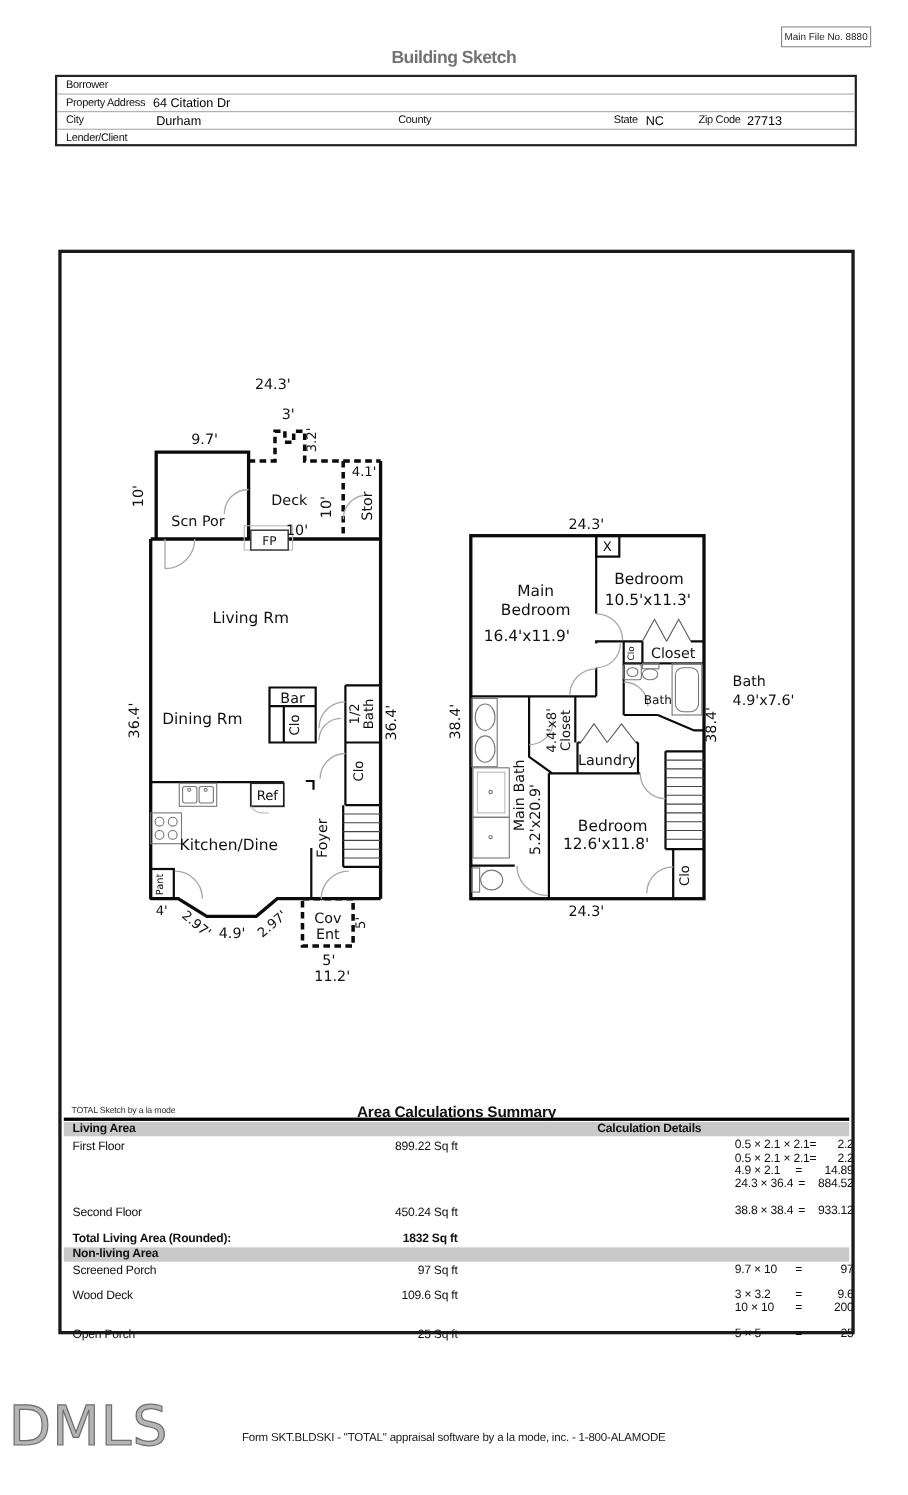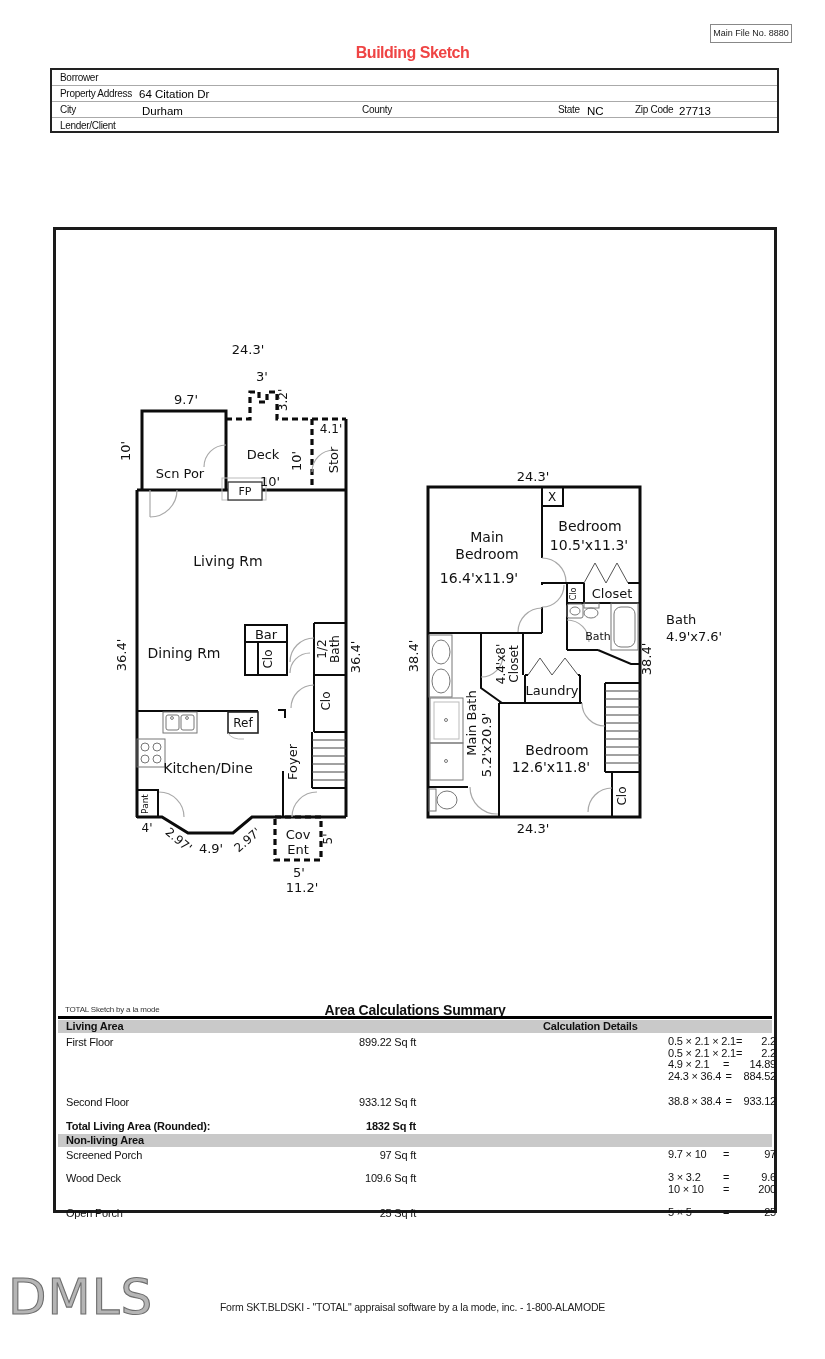--- a/index.html
+++ b/index.html
@@ -2,21 +2,21 @@
 <html><head>
 <meta charset="utf-8">
 <style>
   html,body{margin:0;padding:0;background:#fff;}
   .page{position:relative;width:825px;height:1359px;background:#fff;overflow:hidden;
         font-family:"Liberation Sans",sans-serif;color:#111;}
   
   .fileno{position:absolute;left:710px;top:24px;width:80px;height:17px;border:1px solid #888;
           font-size:9px;line-height:17px;text-align:center;color:#222;}
   .title{position:absolute;left:0;top:44px;width:100%;text-align:center;font-weight:bold;
-         font-size:16px;letter-spacing:-0.5px;color:#ef4444;}
+         font-size:16px;letter-spacing:-0.5px;color:#737373;}
   
   .info{position:absolute;left:50px;top:68px;width:725px;height:61px;border:2px solid #222;background:#fff;}
   .info .lbl{position:absolute;font-size:10px;letter-spacing:-0.3px;color:#111;white-space:nowrap;}
   .info .val{position:absolute;font-size:11.5px;color:#000;white-space:nowrap;}
   .info .hline{position:absolute;left:0;right:0;height:1px;background:#aaa;}
   
   .sketchbox{position:absolute;left:53px;top:227px;width:724px;height:986px;border:3px solid #1a1a1a;box-sizing:border-box;background:#fff;}
   .plan-svg{position:absolute;left:0;top:0;}
   
   .calc{position:absolute;left:0;top:771px;right:0;height:209px;font-size:11px;letter-spacing:-0.2px;}
@@ -276,21 +276,21 @@
           <div class="cl">
               <span class="cf">24.3 × 36.4</span>
               <span class="ce">=</span>
               <span class="cv">884.52</span>
             </div>
         </div>
       </div>
 
       <div class="trow" style="top:95px">
         <span class="tl">Second Floor</span>
-        <span class="ta">933.12 Sq ft</span>
+        <span class="ta">450.24 Sq ft</span>
         <div class="calcs">
           <div class="cl">
               <span class="cf">38.8 × 38.4</span>
               <span class="ce">=</span>
               <span class="cv">933.12</span>
             </div>
         </div>
       </div>
 
       <div class="trow bold" style="top:119px">

